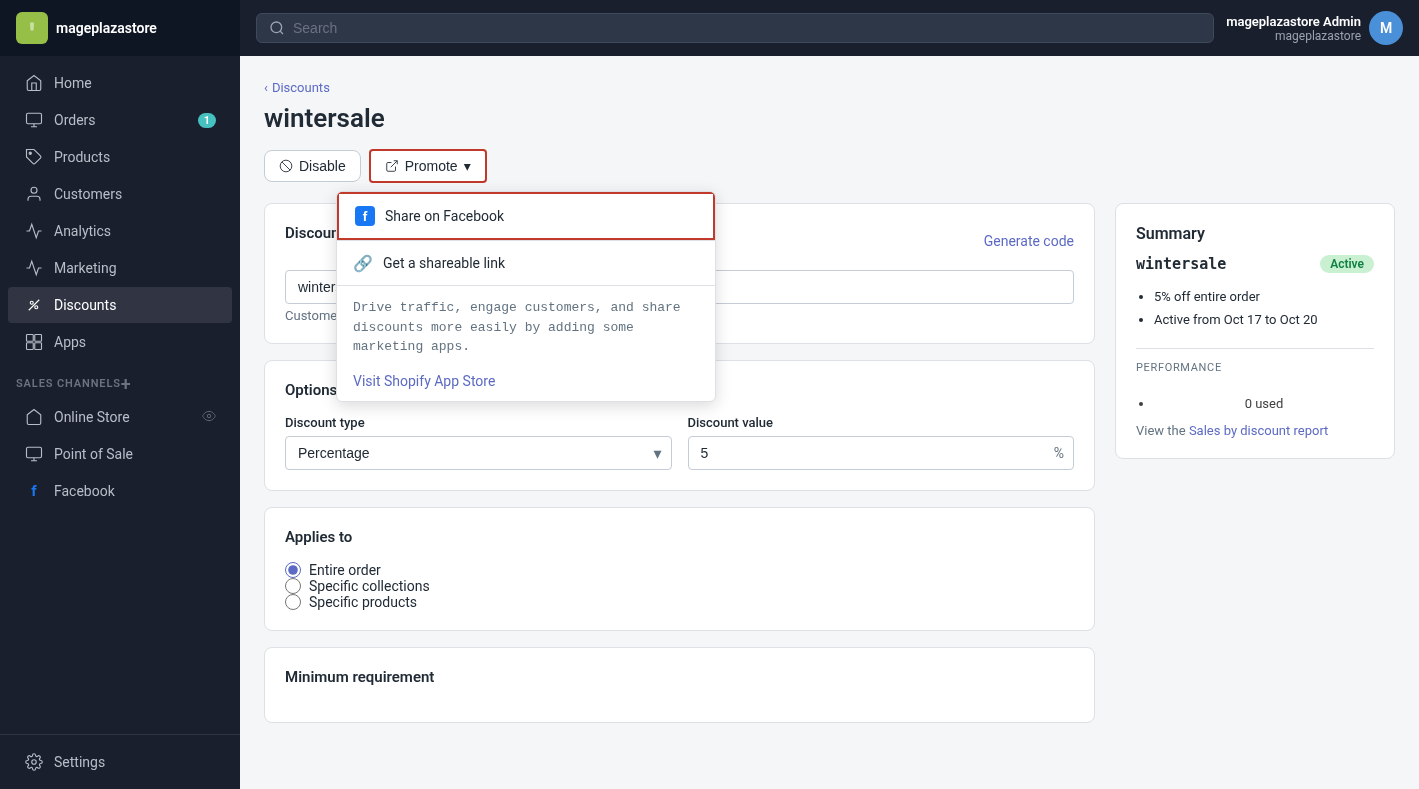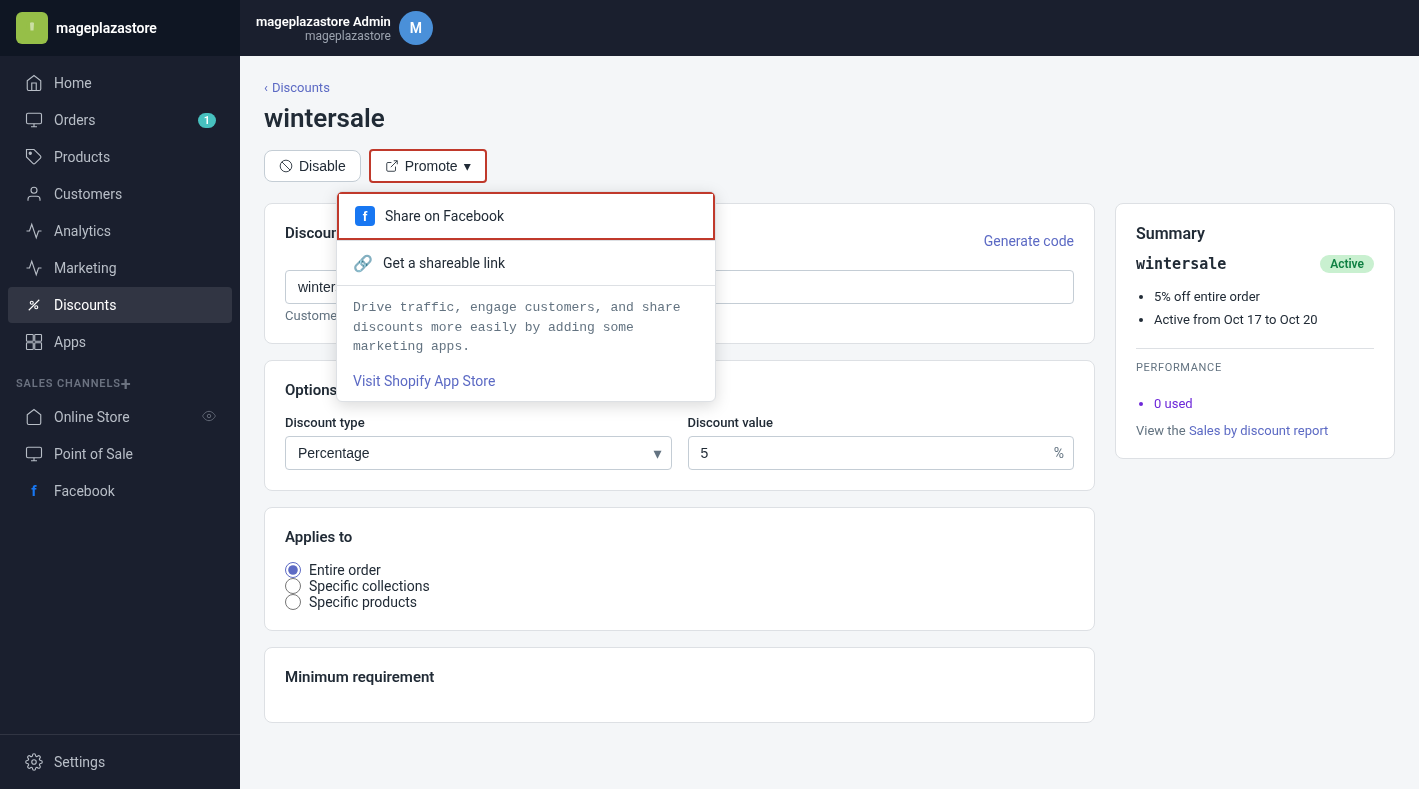--- a/index.html
+++ b/index.html
@@ -373,23 +373,24 @@
       font-weight: 400;
       color: #637381;
       text-transform: uppercase;
       letter-spacing: 0.06em;
       margin-bottom: 18px;
     }
     .perf-list {
       list-style: disc;
       padding-left: 18px;
       font-size: 13px;
-      color: #6d28d9;
+      color: #404040;
       line-height: 1.8;
       margin-bottom: 8px;
+      text-align: center;
     }
     .perf-link { font-size: 13px; color: #637381; }
     .perf-link a { color: #5c6ac4; }
 
     .section-divider { height: 1px; background: #dde0e4; margin: 12px 0; }
   </style>
 </head>
 <body>
 
 <div class="sidebar">
@@ -522,20 +523,27 @@
           </svg>
       </span>
       <span>Settings</span>
     </div>
   </div>
 </div>
 
 <div class="main-area">
 
   <div class="topbar">
+    <div class="search-bar">
+      <svg width="16" height="16" fill="none" stroke="#9ca3af" stroke-width="2" viewBox="0 0 24 24">
+          <circle cx="11" cy="11" r="8"></circle>
+          <line x1="21" y1="21" x2="16.65" y2="16.65"></line>
+        </svg>
+      <input type="text" placeholder="Search" style="">
+    </div>
     <div class="user-area">
       <div class="user-info">
         <div class="user-name">mageplazastore Admin</div>
         <div class="user-store">mageplazastore</div>
       </div>
       <div class="user-avatar">M</div>
     </div>
   </div>
 
   <div class="content">

